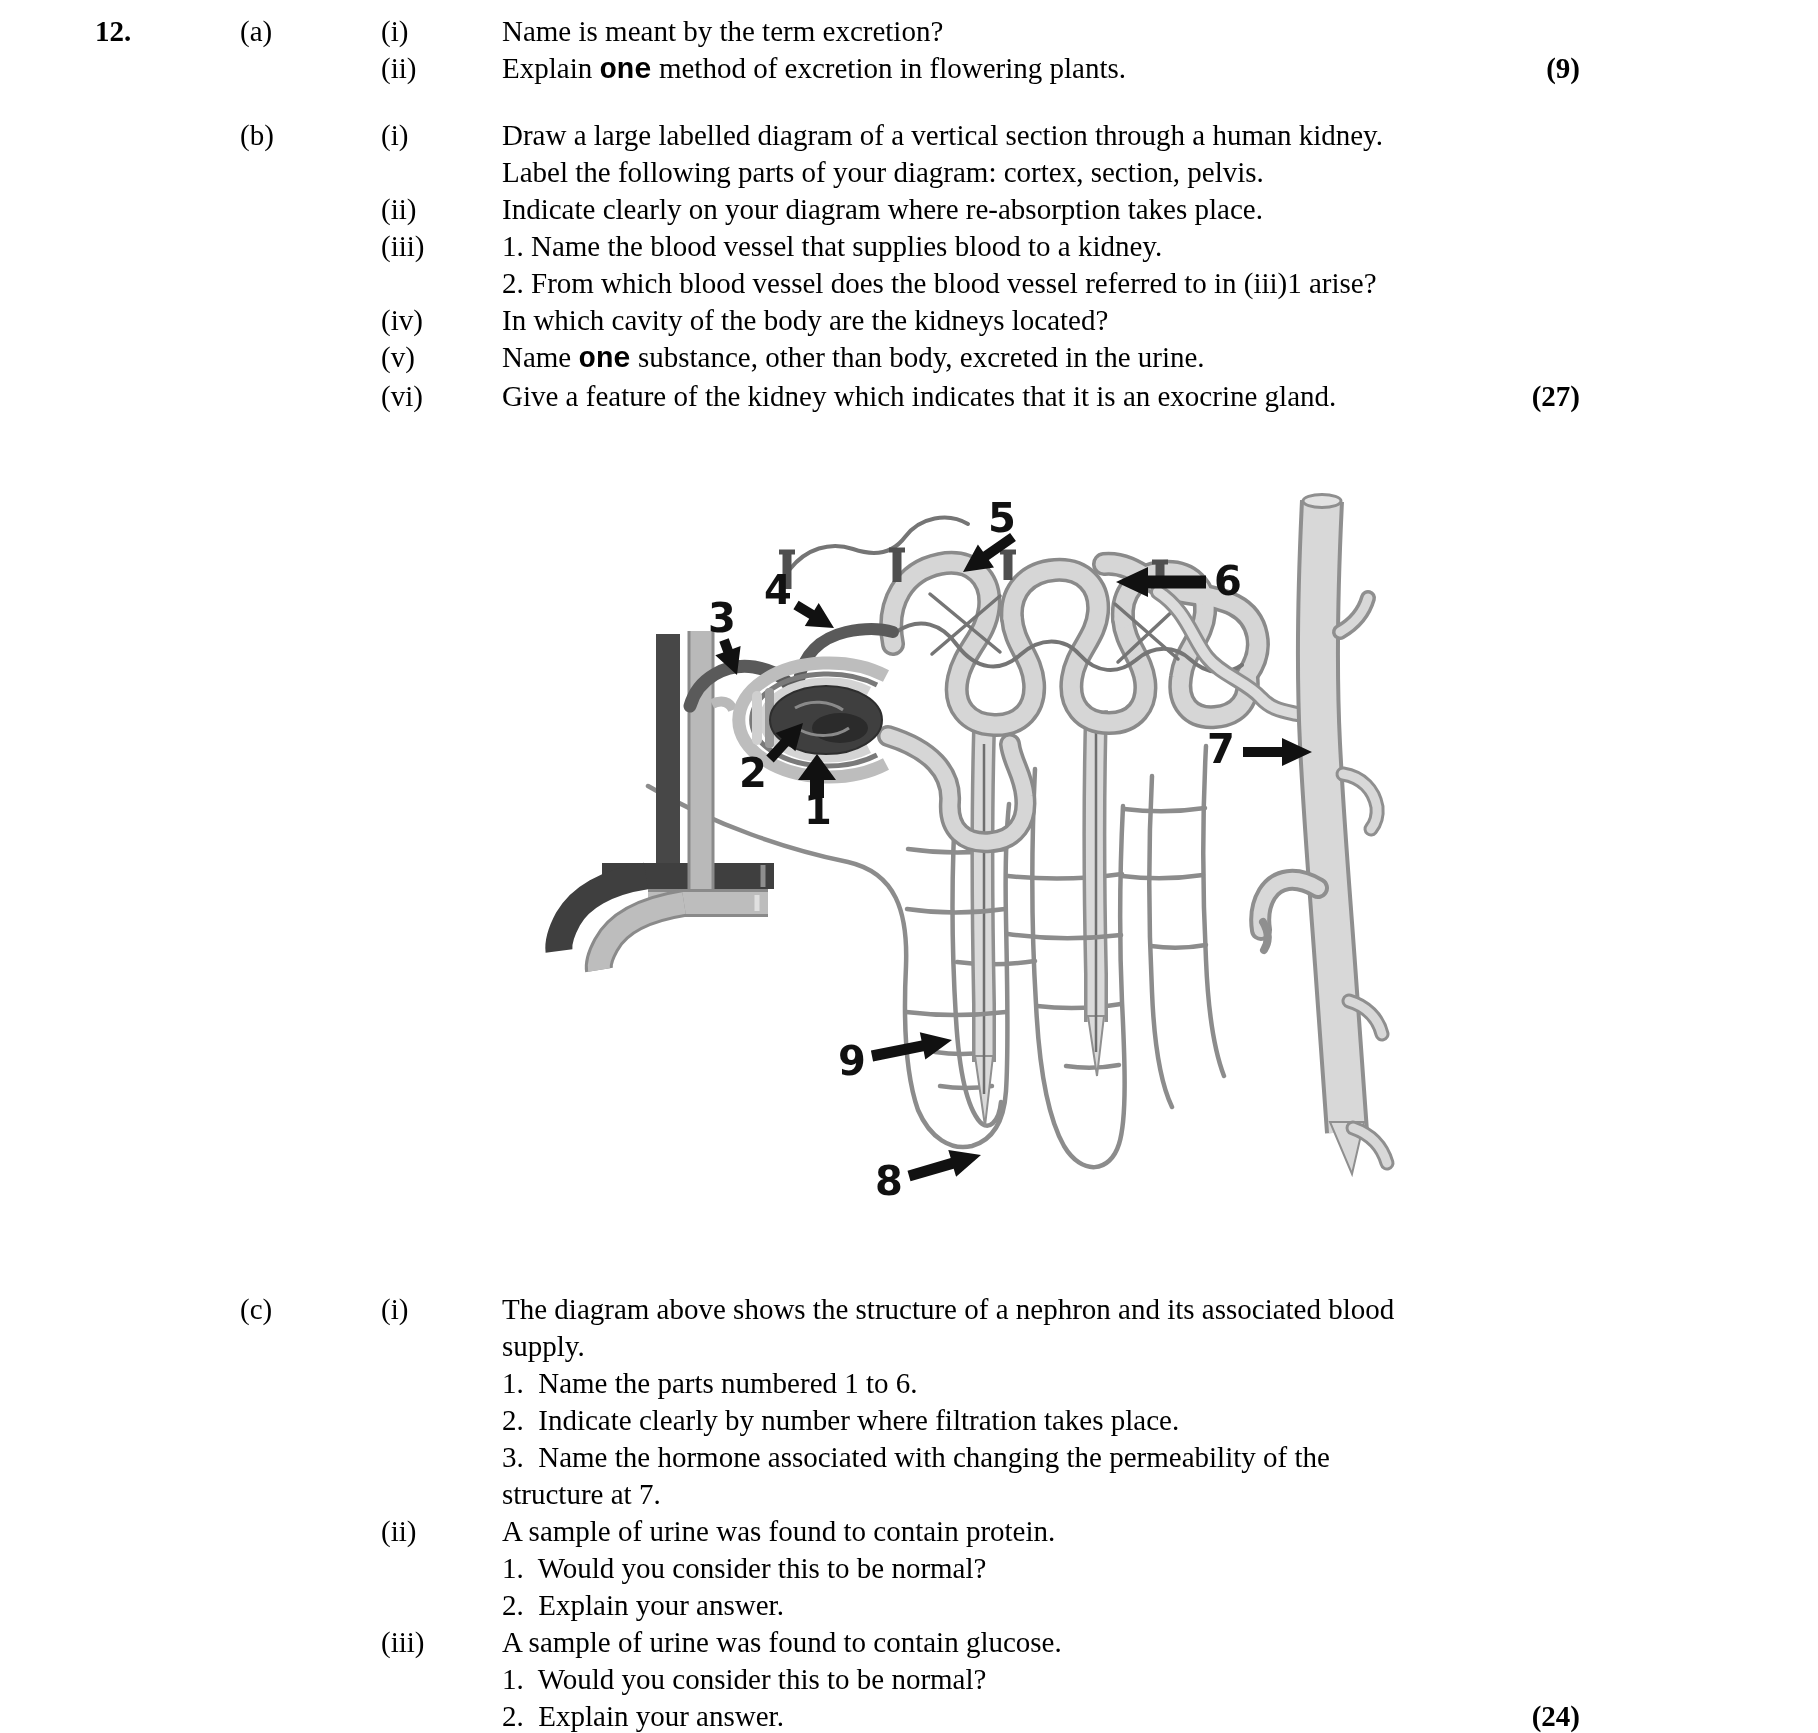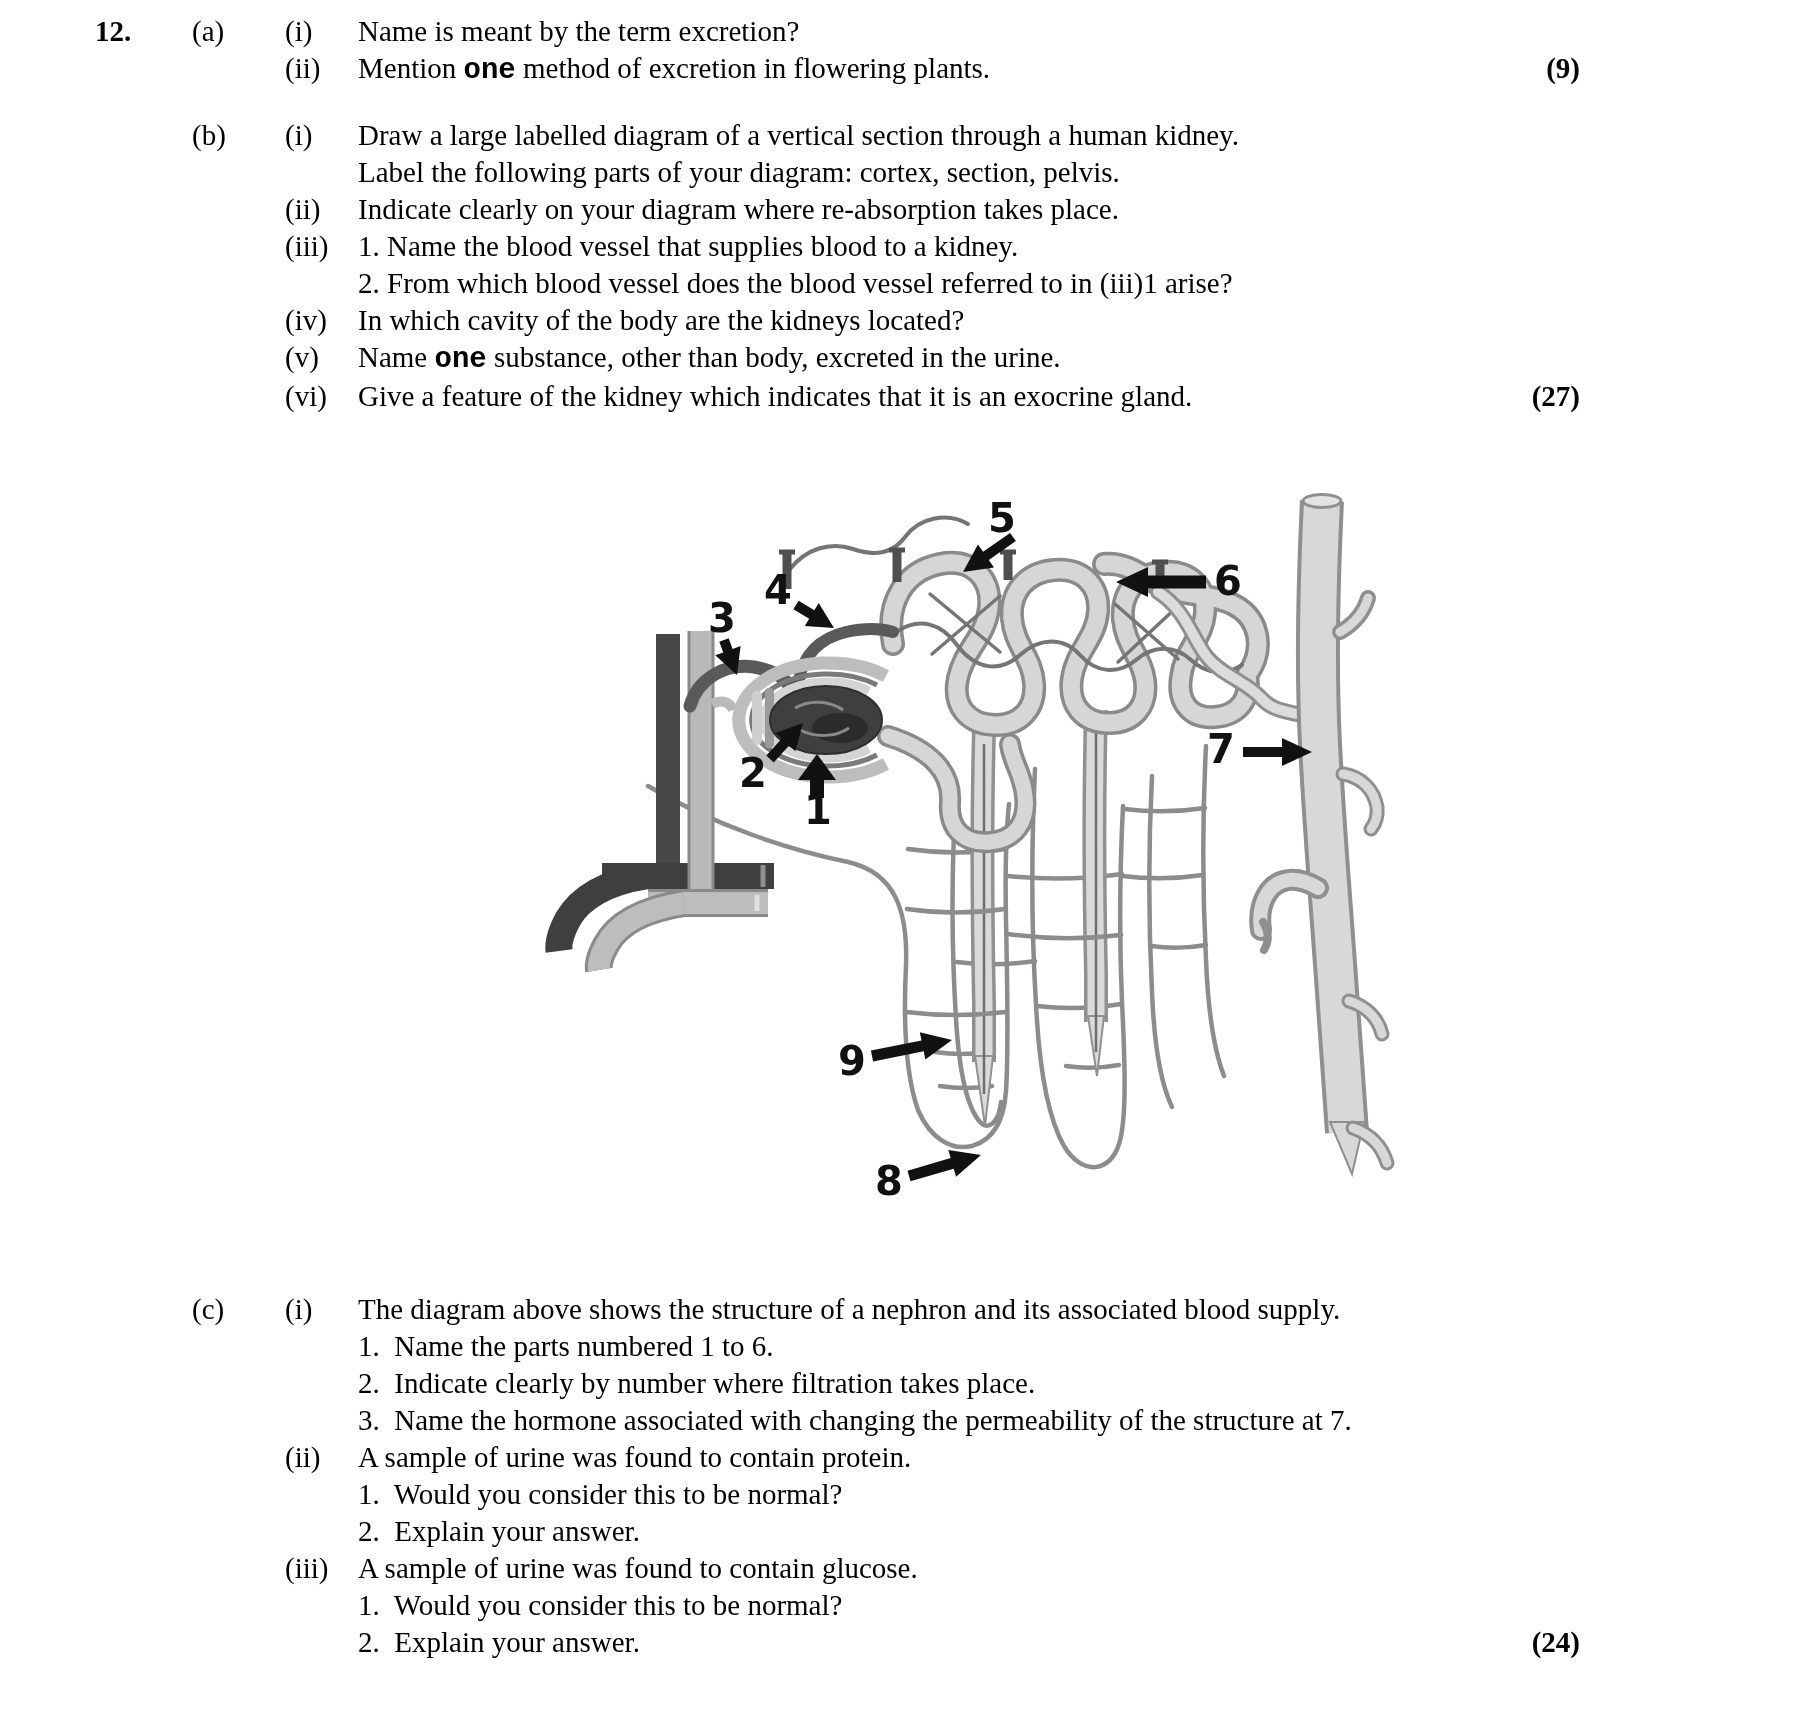--- a/index.html
+++ b/index.html
@@ -2,21 +2,21 @@
 <html><head>
 <meta charset="utf-8">
 <style>
   html,body{margin:0;padding:0;background:#ffffff;}
   body{width:1818px;height:1733px;overflow:hidden;}
   .doc{
     font-family:"Liberation Serif","DejaVu Serif",serif;
     font-size:29px;color:#000;
     padding:13px 0 0 95px;width:1485px;
   }
-  .line{display:flex;line-height:37px;}
+  .line{display:flex;line-height:37px;gap:48px;}
   .cell{flex:0 0 auto;white-space:pre-wrap;}
   .num{width:97px;font-weight:bold;}
   .letter{width:93px;}
   .roman{width:73px;}
   .qtext{flex:1 1 auto;}
   .marks{width:115px;text-align:right;font-weight:bold;}
   .b{font-weight:bold;font-family:Liberation Mono, monospace;}
   .i{}
   #diagram-wrap{margin:14px 0 72px 360px;width:960px;height:790px;}
   svg{display:block;}
@@ -35,21 +35,21 @@
         <span class="cell num">12.</span>
         <span class="cell letter">(a)</span>
         <span class="cell roman">(i)</span>
         <span class="cell qtext"><span>Name is meant by the term </span><span class="i">excretion</span><span>?</span></span>
         <span class="cell marks"></span>
       </div>
       <div class="line">
         <span class="cell num"></span>
         <span class="cell letter"></span>
         <span class="cell roman">(ii)</span>
-        <span class="cell qtext"><span>Mention </span><span class="b">one</span><span> method of excretion in flowering plants.</span></span>
+        <span class="cell qtext"><span>Explain </span><span class="b">one</span><span> method of excretion in flowering plants.</span></span>
         <span class="cell marks">(9)</span>
       </div>
       <div class="line" style="margin-top: 28px;">
         <span class="cell num"></span>
         <span class="cell letter">(b)</span>
         <span class="cell roman">(i)</span>
         <span class="cell qtext"><span>Draw a large labelled diagram of a vertical section through a human kidney.</span></span>
         <span class="cell marks"></span>
       </div>
       <div class="line">

